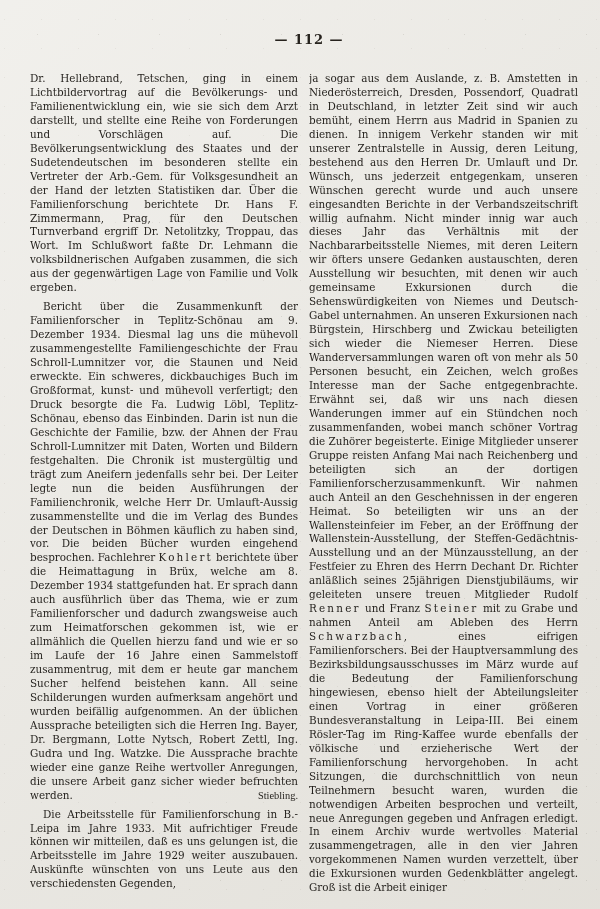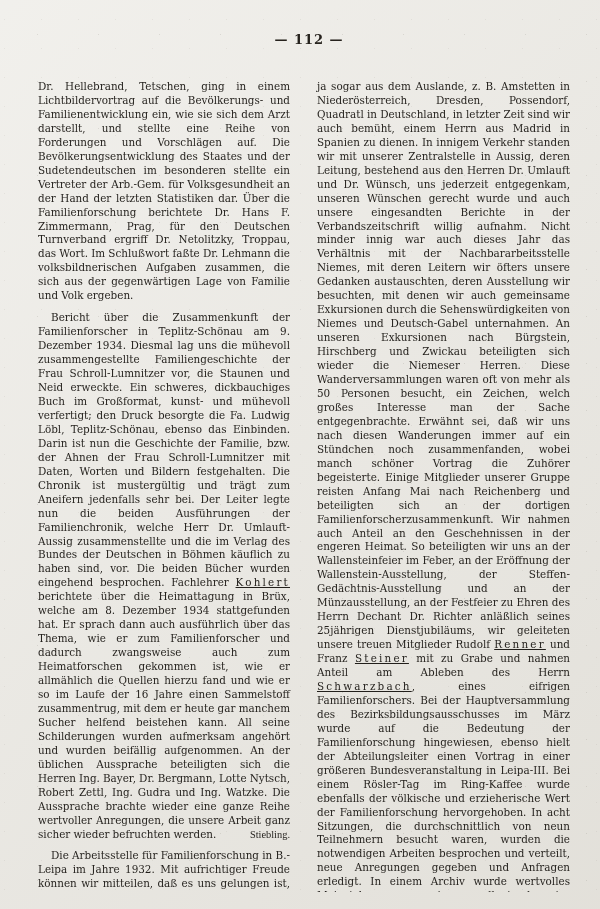--- a/index.html
+++ b/index.html
@@ -45,34 +45,34 @@
     gap: 11px;
   }
   .col {
     box-sizing: border-box;
     overflow: hidden;
     height: 100%;
   }
   .col-left  { width: 268px; }
   .col-right { width: 269px; }
   .para {
-    margin: 8px;
+    margin: 0;
     font-size: 10.4px;
     line-height: 13.95px;
     text-align: justify;
     text-indent: 13px;
     hyphens: auto;
     -webkit-hyphens: auto;
     word-spacing: -0.2px;
     color: #221f1b;
   }
   .para.no-indent { text-indent: 0; }
   .para + .para { margin-top: 5px; }
   .bold { font-weight: normal; }
-  .sperr { letter-spacing: 2.2px; text-decoration: underline; }
+  .sperr { letter-spacing: 2.2px; }
   .signature {
     float: right;
     font-style: normal;
     padding-left: 10px;
     font-family: Liberation Serif, serif;
   }
 </style>
 </head>
 <body>
 
@@ -81,21 +81,21 @@
   <div class="page-number">— 112 —</div>
 
   <div class="columns">
 
     <div class="col col-left">
 
       <p class="para no-indent"><span>Dr. Hellebrand, Tetschen, ging in einem Lichtbildervortrag auf die Bevölkerungs- und Familienentwicklung ein, wie sie sich dem Arzt darstellt, und stellte eine Reihe von Forderungen und Vorschlägen auf. Die Bevölkerungsentwicklung des Staates und der Sudetendeutschen im besonderen stellte ein Vertreter der Arb.-Gem. für Volksgesundheit an der Hand der letzten Statistiken dar. Über die Familienforschung berichtete Dr. Hans F. Zimmermann, Prag, für den Deutschen Turnverband ergriff Dr. Netolitzky, Troppau, das Wort. Im Schlußwort faßte Dr. Lehmann die volksbildnerischen Aufgaben zusammen, die sich aus der gegenwärtigen Lage von Familie und Volk ergeben.</span></p>
 
       <p class="para"><span class="bold">Bericht über die Zusammenkunft der Familienforscher in Teplitz-Schönau am 9. Dezember 1934.</span><span> Diesmal lag uns die mühevoll zusammengestellte Familiengeschichte der Frau Schroll-Lumnitzer vor, die Staunen und Neid erweckte. Ein schweres, dickbauchiges Buch im Großformat, kunst- und mühevoll verfertigt; den Druck besorgte die Fa. Ludwig Löbl, Teplitz-Schönau, ebenso das Einbinden. Darin ist nun die Geschichte der Familie, bzw. der Ahnen der Frau Schroll-Lumnitzer mit Daten, Worten und Bildern festgehalten. Die Chronik ist mustergültig und trägt zum Aneifern jedenfalls sehr bei. Der Leiter legte nun die beiden Ausführungen der Familienchronik, welche Herr Dr. Umlauft-Aussig zusammenstellte und die im Verlag des Bundes der Deutschen in Böhmen käuflich zu haben sind, vor. Die beiden Bücher wurden eingehend besprochen. Fachlehrer </span><span class="sperr">Kohlert</span><span> berichtete über die Heimattagung in Brüx, welche am 8. Dezember 1934 stattgefunden hat. Er sprach dann auch ausführlich über das Thema, wie er zum Familienforscher und dadurch zwangsweise auch zum Heimatforschen gekommen ist, wie er allmählich die Quellen hierzu fand und wie er so im Laufe der 16 Jahre einen Sammelstoff zusammentrug, mit dem er heute gar manchem Sucher helfend beistehen kann. All seine Schilderungen wurden aufmerksam angehört und wurden beifällig aufgenommen. An der üblichen Aussprache beteiligten sich die Herren Ing. Bayer, Dr. Bergmann, Lotte Nytsch, Robert Zettl, Ing. Gudra und Ing. Watzke. Die Aussprache brachte wieder eine ganze Reihe wertvoller Anregungen, die unsere Arbeit ganz sicher wieder befruchten werden.</span><span class="signature">Stiebling.</span></p>
 
-      <p class="para"><span class="bold">Die Arbeitsstelle für Familienforschung in B.-Leipa im Jahre 1932.</span><span> Mit aufrichtiger Freude können wir mitteilen, daß es uns gelungen ist, die Arbeitsstelle im Jahre 1928 weiter auszubauen. Auskünfte wünschten von uns Leute aus den verschiedensten Gegenden,</span></p>
+      <p class="para"><span class="bold">Die Arbeitsstelle für Familienforschung in B.-Leipa im Jahre 1933.</span><span> Mit aufrichtiger Freude können wir mitteilen, daß es uns gelungen ist, die Arbeitsstelle im Jahre 1929 weiter auszubauen. Auskünfte wünschten von uns Leute aus den verschiedensten Gegenden,</span></p>
 
     </div>
 
     <div class="col col-right">
 
       <p class="para no-indent"><span>ja sogar aus dem Auslande, z. B. Amstetten in Niederösterreich, Dresden, Possendorf, Quadratl in Deutschland, in letzter Zeit sind wir auch bemüht, einem Herrn aus Madrid in Spanien zu dienen. In innigem Verkehr standen wir mit unserer Zentralstelle in Aussig, deren Leitung, bestehend aus den Herren Dr. Umlauft und Dr. Wünsch, uns jederzeit entgegenkam, unseren Wünschen gerecht wurde und auch unsere eingesandten Berichte in der Verbandszeitschrift willig aufnahm. Nicht minder innig war auch dieses Jahr das Verhältnis mit der Nachbararbeitsstelle Niemes, mit deren Leitern wir öfters unsere Gedanken austauschten, deren Ausstellung wir besuchten, mit denen wir auch gemeinsame Exkursionen durch die Sehenswürdigkeiten von Niemes und Deutsch-Gabel unternahmen. An unseren Exkursionen nach Bürgstein, Hirschberg und Zwickau beteiligten sich wieder die Niemeser Herren. Diese Wanderversammlungen waren oft von mehr als 50 Personen besucht, ein Zeichen, welch großes Interesse man der Sache entgegenbrachte. Erwähnt sei, daß wir uns nach diesen Wanderungen immer auf ein Stündchen noch zusammenfanden, wobei manch schöner Vortrag die Zuhörer begeisterte. Einige Mitglieder unserer Gruppe reisten Anfang Mai nach Reichenberg und beteiligten sich an der dortigen Familienforscherzusammenkunft. Wir nahmen auch Anteil an den Geschehnissen in der engeren Heimat. So beteiligten wir uns an der Wallensteinfeier im Feber, an der Eröffnung der Wallenstein-Ausstellung, der Steffen-Gedächtnis-Ausstellung und an der Münzausstellung, an der Festfeier zu Ehren des Herrn Dechant Dr. Richter anläßlich seines 25jährigen Dienstjubiläums, wir geleiteten unsere treuen Mitglieder Rudolf </span><span class="sperr">Renner</span><span> und Franz </span><span class="sperr">Steiner</span><span> mit zu Grabe und nahmen Anteil am Ableben des Herrn </span><span class="sperr">Schwarzbach</span><span>, eines eifrigen Familienforschers. Bei der Hauptversammlung des Bezirksbildungsausschusses im März wurde auf die Bedeutung der Familienforschung hingewiesen, ebenso hielt der Abteilungsleiter einen Vortrag in einer größeren Bundesveranstaltung in Leipa-III. Bei einem Rösler-Tag im Ring-Kaffee wurde ebenfalls der völkische und erzieherische Wert der Familienforschung hervorgehoben. In acht Sitzungen, die durchschnittlich von neun Teilnehmern besucht waren, wurden die notwendigen Arbeiten besprochen und verteilt, neue Anregungen gegeben und Anfragen erledigt. In einem Archiv wurde wertvolles Material zusammengetragen, alle in den vier Jahren vorgekommenen Namen wurden verzettelt, über die Exkursionen wurden Gedenkblätter angelegt. Groß ist die Arbeit einiger</span></p>
 
     </div>
 
   </div>

